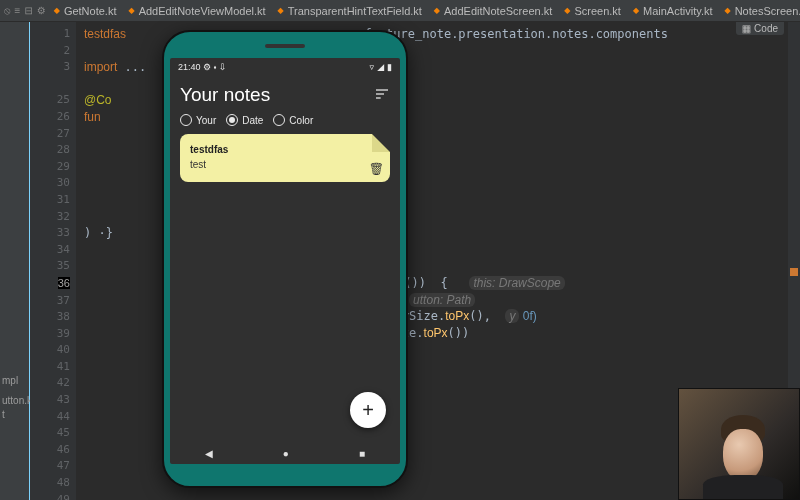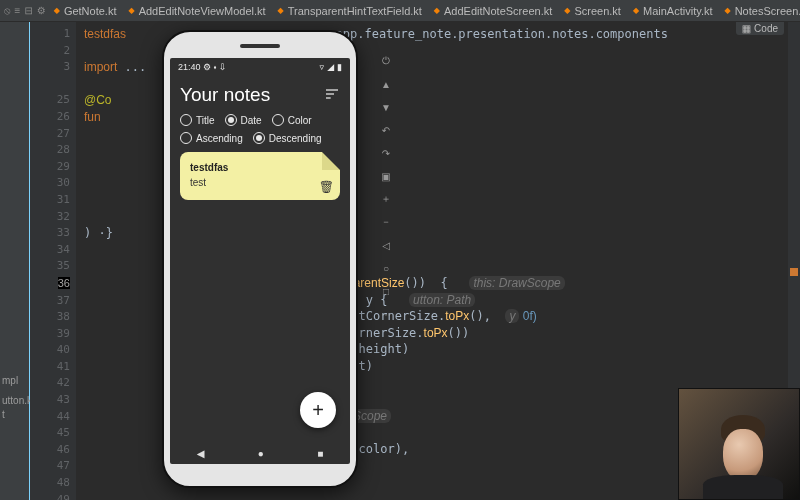--- a/index.html
+++ b/index.html
@@ -21,21 +21,21 @@
   .code .kw { color:#cc7832;}
   .code .fn { color:#ffc66d;}
   .code .num { color:#6897bb;}
   .code .ann { color:#bbb529;}
   .code .hint { background:#3b3b3b; color:#787878; padding:0 4px; border-radius:6px; font-style:italic;}
   .right-gutter { position:absolute; right:0; top:0; bottom:0; width:12px; background:#313335;}
   .right-gutter .marker { position:absolute; right:2px; width:8px; height:8px; background:#cc7832;}
   .codebtn { position:absolute; right:16px; top:0; background:#3c3f41; color:#bbb; font-size:10px; padding:1px 6px; border-radius:0 0 3px 3px; display:flex; align-items:center; gap:3px;}
 
   
-  .phone { position:absolute; left:162px; top:30px; width:196px; height:458px; background:#e5e5e5; border-radius:28px; box-shadow:0 6px 20px rgba(0,0,0,.6); border:2px solid #111; }
+  .phone { position:absolute; left:162px; top:30px; width:246px; height:458px; background:#0f766e; border-radius:28px; box-shadow:0 6px 20px rgba(0,0,0,.6); border:2px solid #111; }
   .phone-inner { position:absolute; left:6px; right:6px; top:26px; bottom:22px; background:#303030; border-radius:2px; overflow:hidden; }
   .speaker { position:absolute; top:12px; left:50%; transform:translateX(-50%); width:40px; height:4px; background:#333; border-radius:2px;}
   .statusbar { height:18px; display:flex; align-items:center; justify-content:space-between; padding:0 8px; color:#eaeaea; font-size:9px;}
   .statusbar .icons span { margin-left:3px; }
   .app { padding:8px 10px; }
   .app-header { display:flex; justify-content:space-between; align-items:center; margin-bottom:8px;}
   .app-title { color:#fff; font-size:19px; font-weight:500;}
   .sorticon { width:16px; color:#ddd;}
   .radios { display:flex; gap:10px; margin-bottom:6px;}
   .radio { display:flex; align-items:center; gap:4px; color:#e8e8e8; font-size:10px;}
@@ -201,45 +201,33 @@
           <svg viewBox="0 0 24 24" fill="#ddd">
               <rect x="3" y="5" width="18" height="2"></rect>
               <rect x="3" y="11" width="12" height="2"></rect>
               <rect x="3" y="17" width="7" height="2"></rect>
             </svg>
         </div>
       </div>
       <div class="radios">
         <div class="radio">
             <span class="ring"></span>
-            <span>Title</span>
+            <span>Your</span>
           </div>
         <div class="radio">
             <span class="ring">
               <span class="dot"></span>
             </span>
             <span>Date</span>
           </div>
         <div class="radio">
             <span class="ring"></span>
             <span>Color</span>
           </div>
       </div>
-      <div class="radios">
-        <div class="radio">
-            <span class="ring"></span>
-            <span>Ascending</span>
-          </div>
-        <div class="radio">
-            <span class="ring">
-              <span class="dot"></span>
-            </span>
-            <span>Descending</span>
-          </div>
-      </div>
       <div class="note">
         <div class="note-title">testdfas</div>
         <div class="note-body">test</div>
         <div class="trash">🗑</div>
       </div>
     </div>
     <div class="fab">+</div>
     <div class="navbar">
       <span>◀</span>
       <span>●</span>

